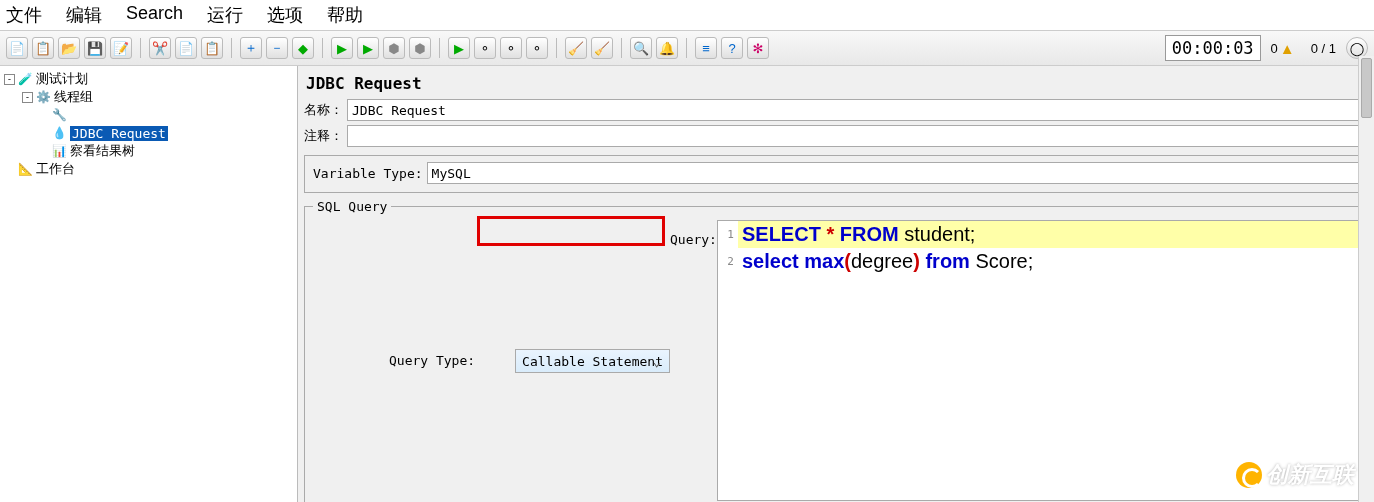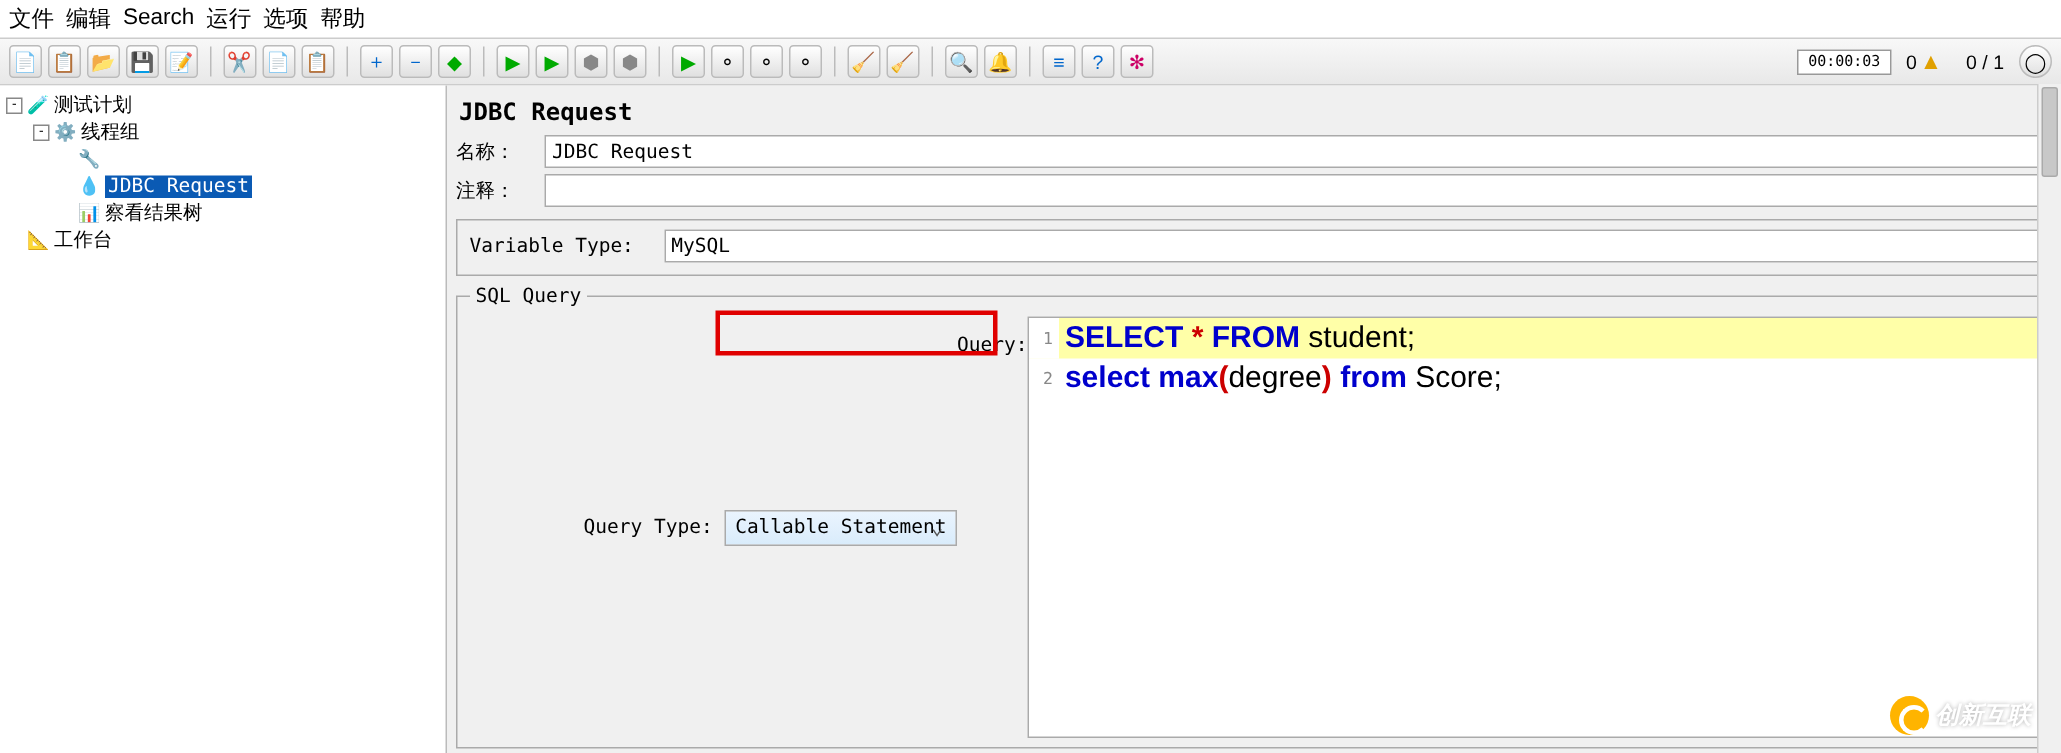--- a/index.html
+++ b/index.html
@@ -1,55 +1,55 @@
 <!DOCTYPE html>
 <html><head>
 <meta charset="utf-8">
 <style>
 * { box-sizing: border-box; margin: 0; padding: 0; }
 body { font-family: "Microsoft YaHei", Arial, sans-serif; font-size: 12px; background: #f0f0f0; width: 1374px; height: 502px; overflow: hidden; position: relative; }
-.menubar { background: #fff; padding: 3px 6px; display: flex; gap: 8px; font-size: 15px; border-bottom: 1px solid #ccc; }
+.menubar { background: #fff; padding: 3px 6px; display: flex; gap: 24px; font-size: 18px; border-bottom: 1px solid #ccc; }
 .menubar span { cursor: pointer; }
 .toolbar { background: linear-gradient(#f8f8f8,#e8e8e8); padding: 4px 6px; display: flex; align-items: center; gap: 4px; border-bottom: 1px solid #ccc; }
 .toolbar .sep { width: 1px; height: 20px; background: #bbb; margin: 0 4px; }
 .tbtn { width: 22px; height: 22px; border: 1px solid #bbb; border-radius: 3px; background: linear-gradient(#fff,#e0e0e0); display: inline-flex; align-items: center; justify-content: center; cursor: pointer; font-size: 13px; }
 .toolbar .spacer { flex: 1; }
-.timebox { border: 1px solid #999; background: #fff; padding: 2px 6px; font-family: monospace; font-size: 10px; }
+.timebox { border: 1px solid #999; background: #fff; padding: 2px 6px; font-family: monospace; font-size: 17px; }
 .tcount { font-size: 13px; margin: 0 6px; display: inline-flex; align-items: center; gap: 2px; }
 .warn { color: #e0a000; font-size: 15px; }
 .main { display: flex; height: calc(502px - 24px - 32px); }
 .tree { width: 298px; background: #fff; border-right: 1px solid #bbb; padding: 4px 2px; font-family: "NSimSun", monospace; font-size: 13px; overflow: hidden; }
 .tree-row { display: flex; align-items: center; height: 18px; white-space: nowrap; padding-left: 2px; }
 .tree-row .ind { display: inline-block; }
 .tree-row .toggle { width: 11px; height: 11px; border: 1px solid #888; display: inline-flex; align-items: center; justify-content: center; font-size: 9px; margin-right: 3px; line-height: 1; }
 .tree-row .icn { width: 16px; height: 16px; display: inline-flex; align-items: center; justify-content: center; margin-right: 2px; font-size: 12px; }
 .tree-row.selected span.label { background: #0a5ab4; color: #fff; padding: 0 2px; }
 .tree-row.selected { }
 .tree-row .label { font-family: "NSimSun", monospace; }
 .content { flex: 1; background: #f0f0f0; padding: 4px 6px; display: flex; flex-direction: column; gap: 2px; overflow: hidden; }
 .title { font-family: "NSimSun", monospace; font-size: 16px; font-weight: bold; padding: 4px 2px; }
-.row { display: flex; align-items: center; gap: 20px; margin-bottom: 2px; }
+.row { display: flex; align-items: center; gap: 4px; margin-bottom: 2px; }
 .row label { font-family: "NSimSun", monospace; font-size: 13px; }
 .row input[type=text] { flex: 1; border: 1px solid #aaa; background: #fff; padding: 2px 4px; font-family: "NSimSun", monospace; font-size: 13px; height: 22px; }
 fieldset { border: 1px solid #aaa; padding: 6px 8px; margin-top: 4px; }
 fieldset legend { font-family: "NSimSun", monospace; font-size: 13px; padding: 0 4px; }
 .qtype-row { display: flex; align-items: center; }
 .qtype-row label { font-family: "NSimSun", monospace; font-size: 13px; padding: 0 8px 0 76px; }
-.qtype-select { flex: 1; border: 1px solid #aaa; background: linear-gradient(#eaf4fe,#d9ecfb); padding: 3px 6px; font-family: "NSimSun", monospace; font-size: 13px; height: 24px; position: relative; display: flex; align-items: center; }
+.qtype-select { flex: 1; border: 1px solid #aaa; background: linear-gradient(#eaf4fe,#d9ecfb); padding: 3px 6px; font-family: "NSimSun", monospace; font-size: 13px; height: 24px; position: relative; display: flex; align-items: flex-end; margin-left: 32px; }
 .qtype-select::after { content: "⌄"; position: absolute; right: 8px; font-size: 14px; color: #555; }
 .redbox { position: absolute; border: 3px solid #e00000; pointer-events: none; }
 .query-label-row { text-align: center; font-family: "NSimSun", monospace; font-size: 13px; padding: 12px 0; }
 .editor { border: 1px solid #aaa; background: #fff; flex: 1; min-height: 190px; position: relative; overflow: hidden; }
 .editor .line { display: flex; font-family: Arial, sans-serif; font-size: 20px; }
 .editor .lineno { width: 20px; text-align: right; color: #888; font-size: 11px; font-family: monospace; padding-top: 7px; padding-right: 4px; background: #fff; user-select: none; }
 .editor .code { padding: 2px 4px; }
 .editor .line.hl { background: #ffffa8; }
 .kw { color: #0000cc; font-weight: bold; }
 .pn { color: #c00; font-weight: bold; }
-.watermark { position: absolute; right: 20px; bottom: 12px; font-size: 16px; font-weight: bold; color: #fff; text-shadow: 0 0 3px rgba(0,0,0,.3); display: flex; align-items: center; gap: 4px; font-style: italic; }
+.watermark { position: absolute; right: 20px; bottom: 12px; font-size: 22px; font-weight: bold; color: #fff; text-shadow: 0 0 3px rgba(0,0,0,.3); display: flex; align-items: center; gap: 4px; font-style: italic; }
 .watermark .c { width: 26px; height: 26px; background: #ffb400; border-radius: 50%; display: inline-block; position: relative; }
 .watermark .c::after { content: ""; position: absolute; left: 6px; top: 6px; width: 14px; height: 14px; border: 3px solid #fff; border-right-color: transparent; border-radius: 50%; }
 .scrollbar-v { position: absolute; right: 0; top: 56px; width: 16px; bottom: 0; background: #f0f0f0; border-left: 1px solid #ccc; }
 .scrollbar-v .thumb { background: #c8c8c8; margin: 2px; border: 1px solid #aaa; border-radius: 2px; }
 </style>
 </head>
 <body>
 
 <div class="menubar">
   <span>文件</span>

